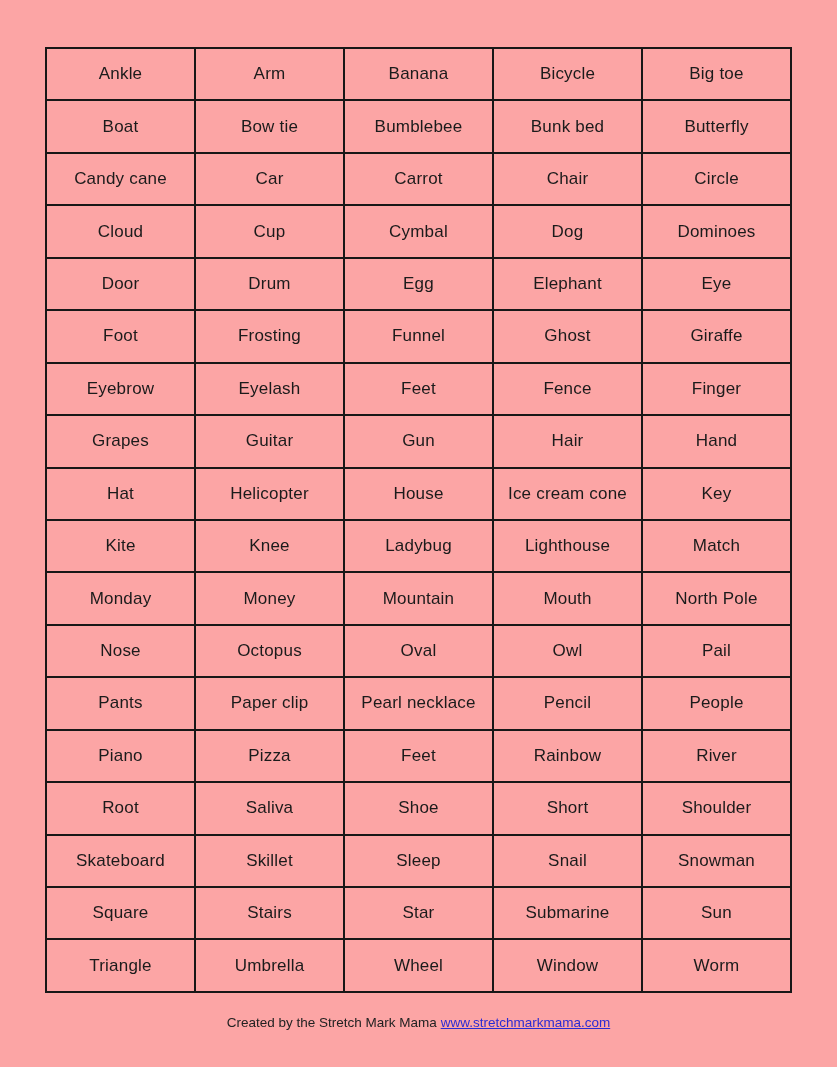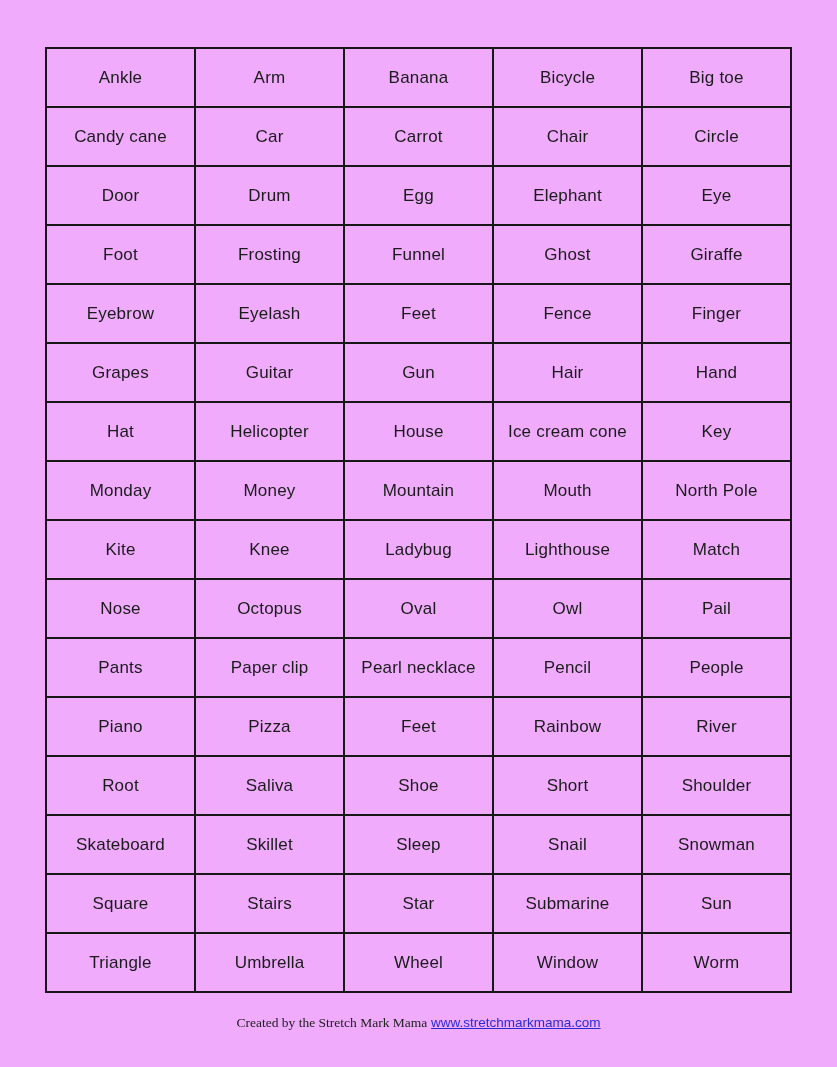--- a/index.html
+++ b/index.html
@@ -4,21 +4,21 @@
 <style>
   * { margin: 0; padding: 0; box-sizing: border-box; }
   html, body {
     background: #ffffff;
     font-family: "Liberation Sans", sans-serif;
   }
   .sheet {
     position: relative;
     width: 837px;
     height: 1067px;
-    background: #f0abfc;
+    background: #fca5a5;
     overflow: hidden;
   }
   table.word-table {
     position: absolute;
     left: 45px;
     top: 47px;
     width: 747px;
     height: 946px;
     border-collapse: collapse;
     table-layout: fixed;
@@ -56,25 +56,39 @@
   <table class="word-table">
     <tbody>
         <tr>
           <td>Ankle</td>
           <td>Arm</td>
           <td>Banana</td>
           <td>Bicycle</td>
           <td>Big toe</td>
         </tr>
         <tr>
+          <td>Boat</td>
+          <td>Bow tie</td>
+          <td>Bumblebee</td>
+          <td>Bunk bed</td>
+          <td>Butterfly</td>
+        </tr>
+        <tr>
           <td>Candy cane</td>
           <td>Car</td>
           <td>Carrot</td>
           <td>Chair</td>
           <td>Circle</td>
+        </tr>
+        <tr>
+          <td>Cloud</td>
+          <td>Cup</td>
+          <td>Cymbal</td>
+          <td>Dog</td>
+          <td>Dominoes</td>
         </tr>
         <tr>
           <td>Door</td>
           <td>Drum</td>
           <td>Egg</td>
           <td>Elephant</td>
           <td>Eye</td>
         </tr>
         <tr>
           <td>Foot</td>
@@ -98,32 +112,32 @@
           <td>Hand</td>
         </tr>
         <tr>
           <td>Hat</td>
           <td>Helicopter</td>
           <td>House</td>
           <td>Ice cream cone</td>
           <td>Key</td>
         </tr>
         <tr>
+          <td>Kite</td>
+          <td>Knee</td>
+          <td>Ladybug</td>
+          <td>Lighthouse</td>
+          <td>Match</td>
+        </tr>
+        <tr>
           <td>Monday</td>
           <td>Money</td>
           <td>Mountain</td>
           <td>Mouth</td>
           <td>North Pole</td>
-        </tr>
-        <tr>
-          <td>Kite</td>
-          <td>Knee</td>
-          <td>Ladybug</td>
-          <td>Lighthouse</td>
-          <td>Match</td>
         </tr>
         <tr>
           <td>Nose</td>
           <td>Octopus</td>
           <td>Oval</td>
           <td>Owl</td>
           <td>Pail</td>
         </tr>
         <tr>
           <td>Pants</td>
@@ -164,17 +178,17 @@
           <td>Triangle</td>
           <td>Umbrella</td>
           <td>Wheel</td>
           <td>Window</td>
           <td>Worm</td>
         </tr>
       </tbody>
   </table>
 
   <div class="footer">
-    <span style="color: rgb(34, 34, 34); font-family: Liberation Serif, serif;">Created by the Stretch Mark Mama</span>
+    <span style="color: rgb(34, 34, 34);">Created by the Stretch Mark Mama</span>
     <a style="color: rgb(43, 43, 212);">www.stretchmarkmama.com</a>
   </div>
 
 </div>
 
 </body></html>

